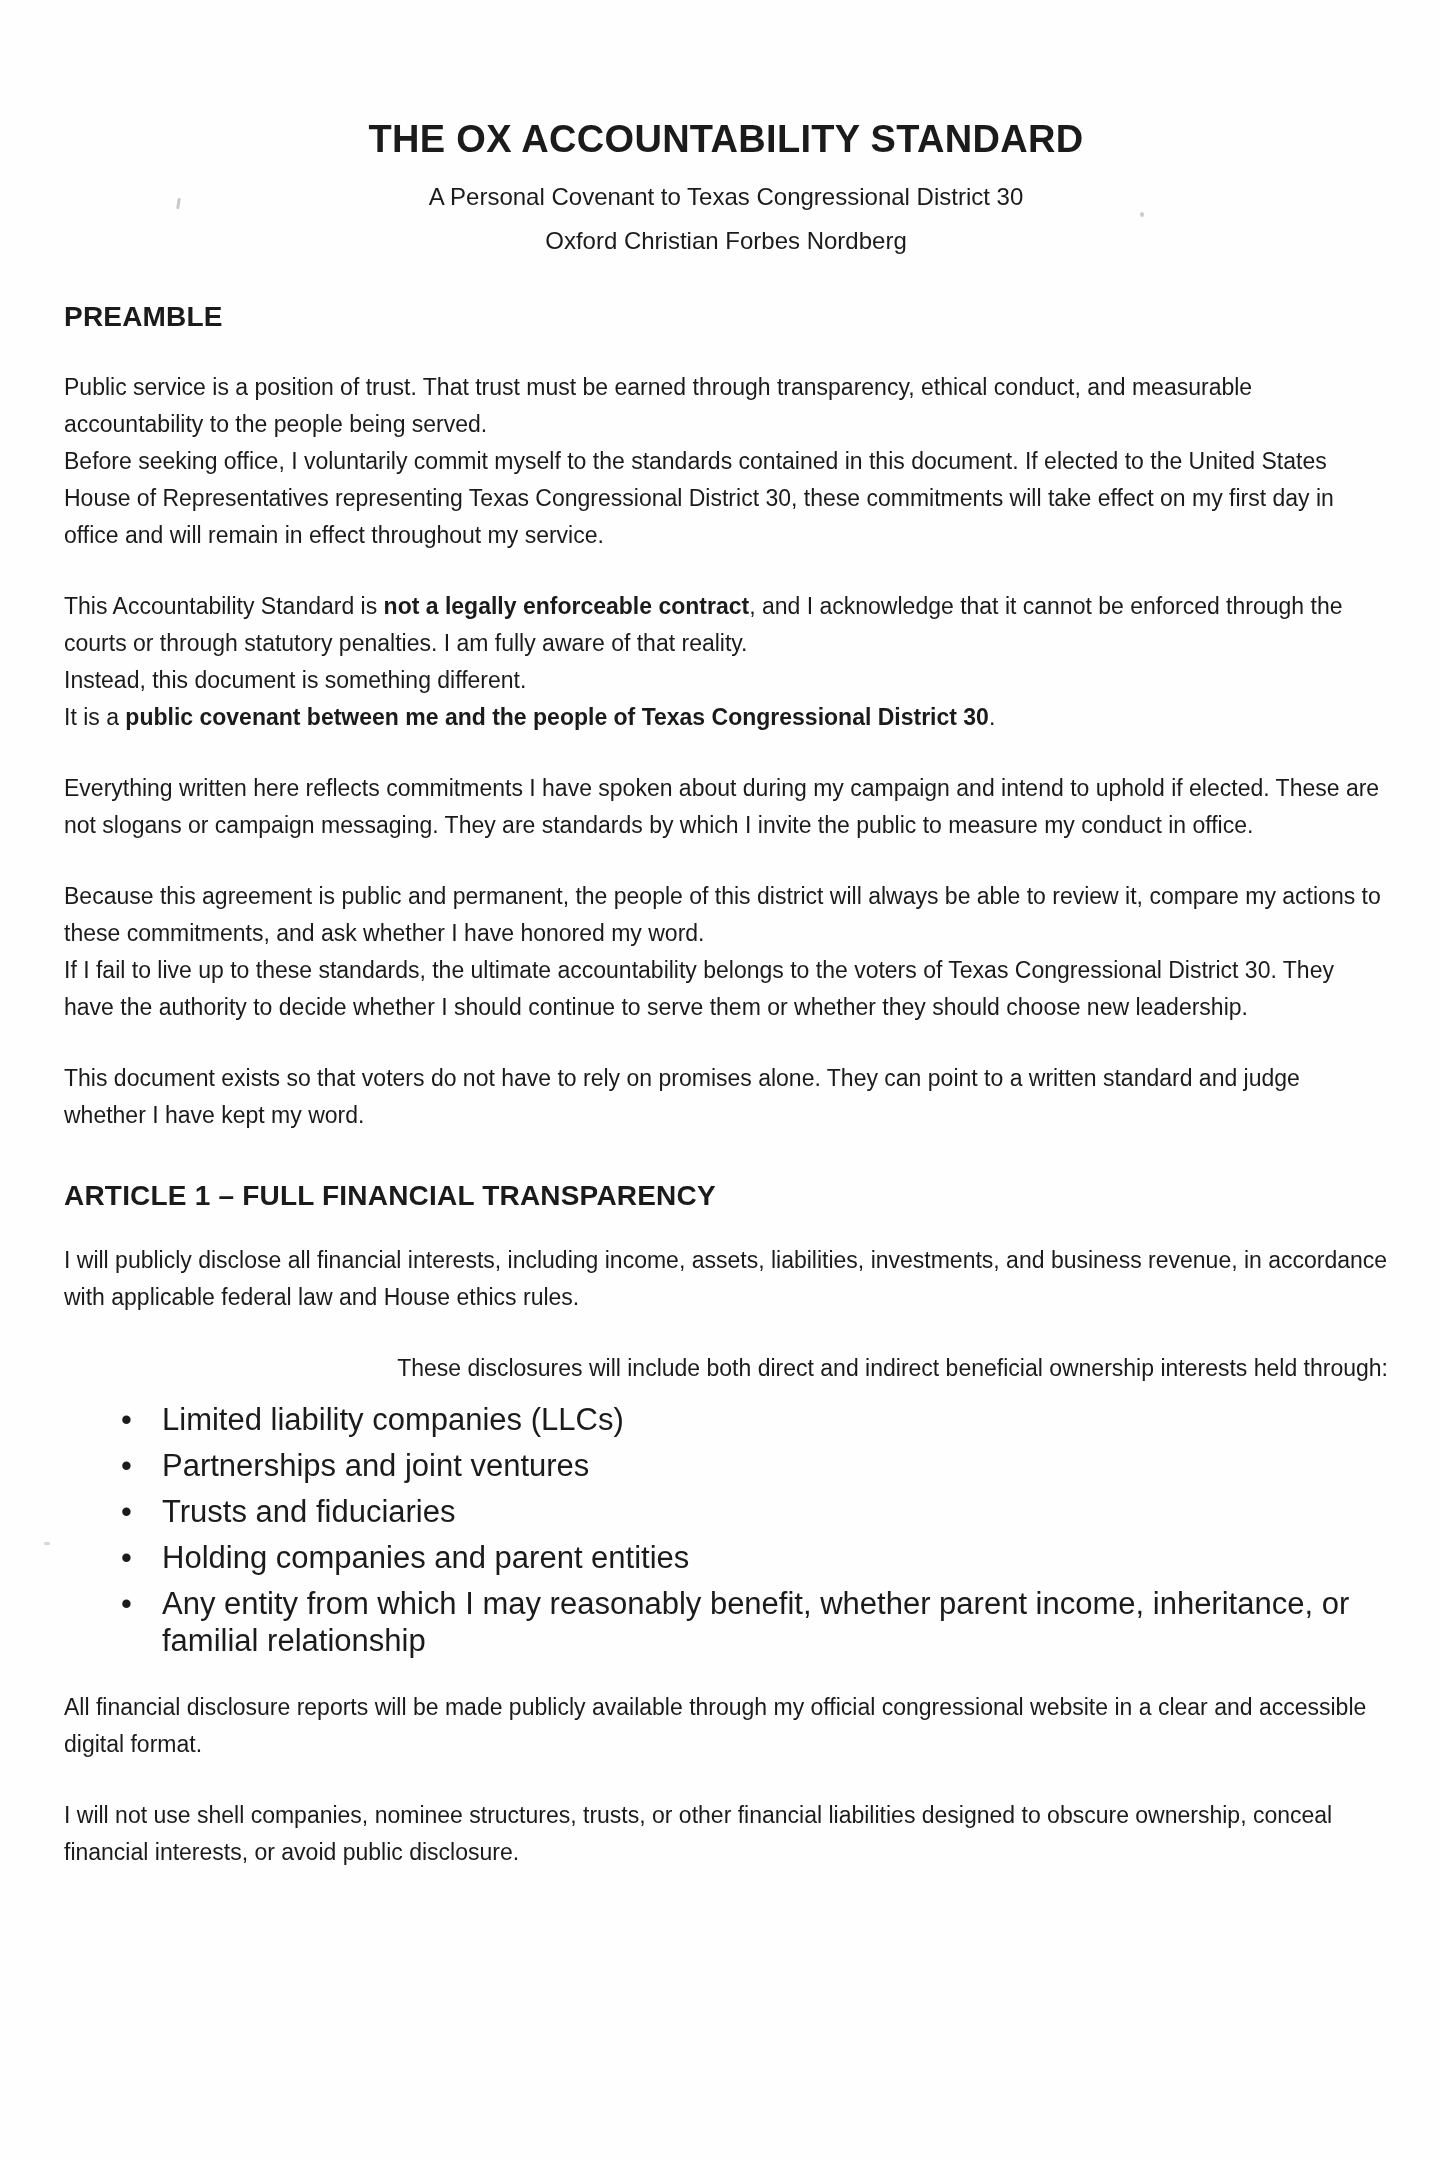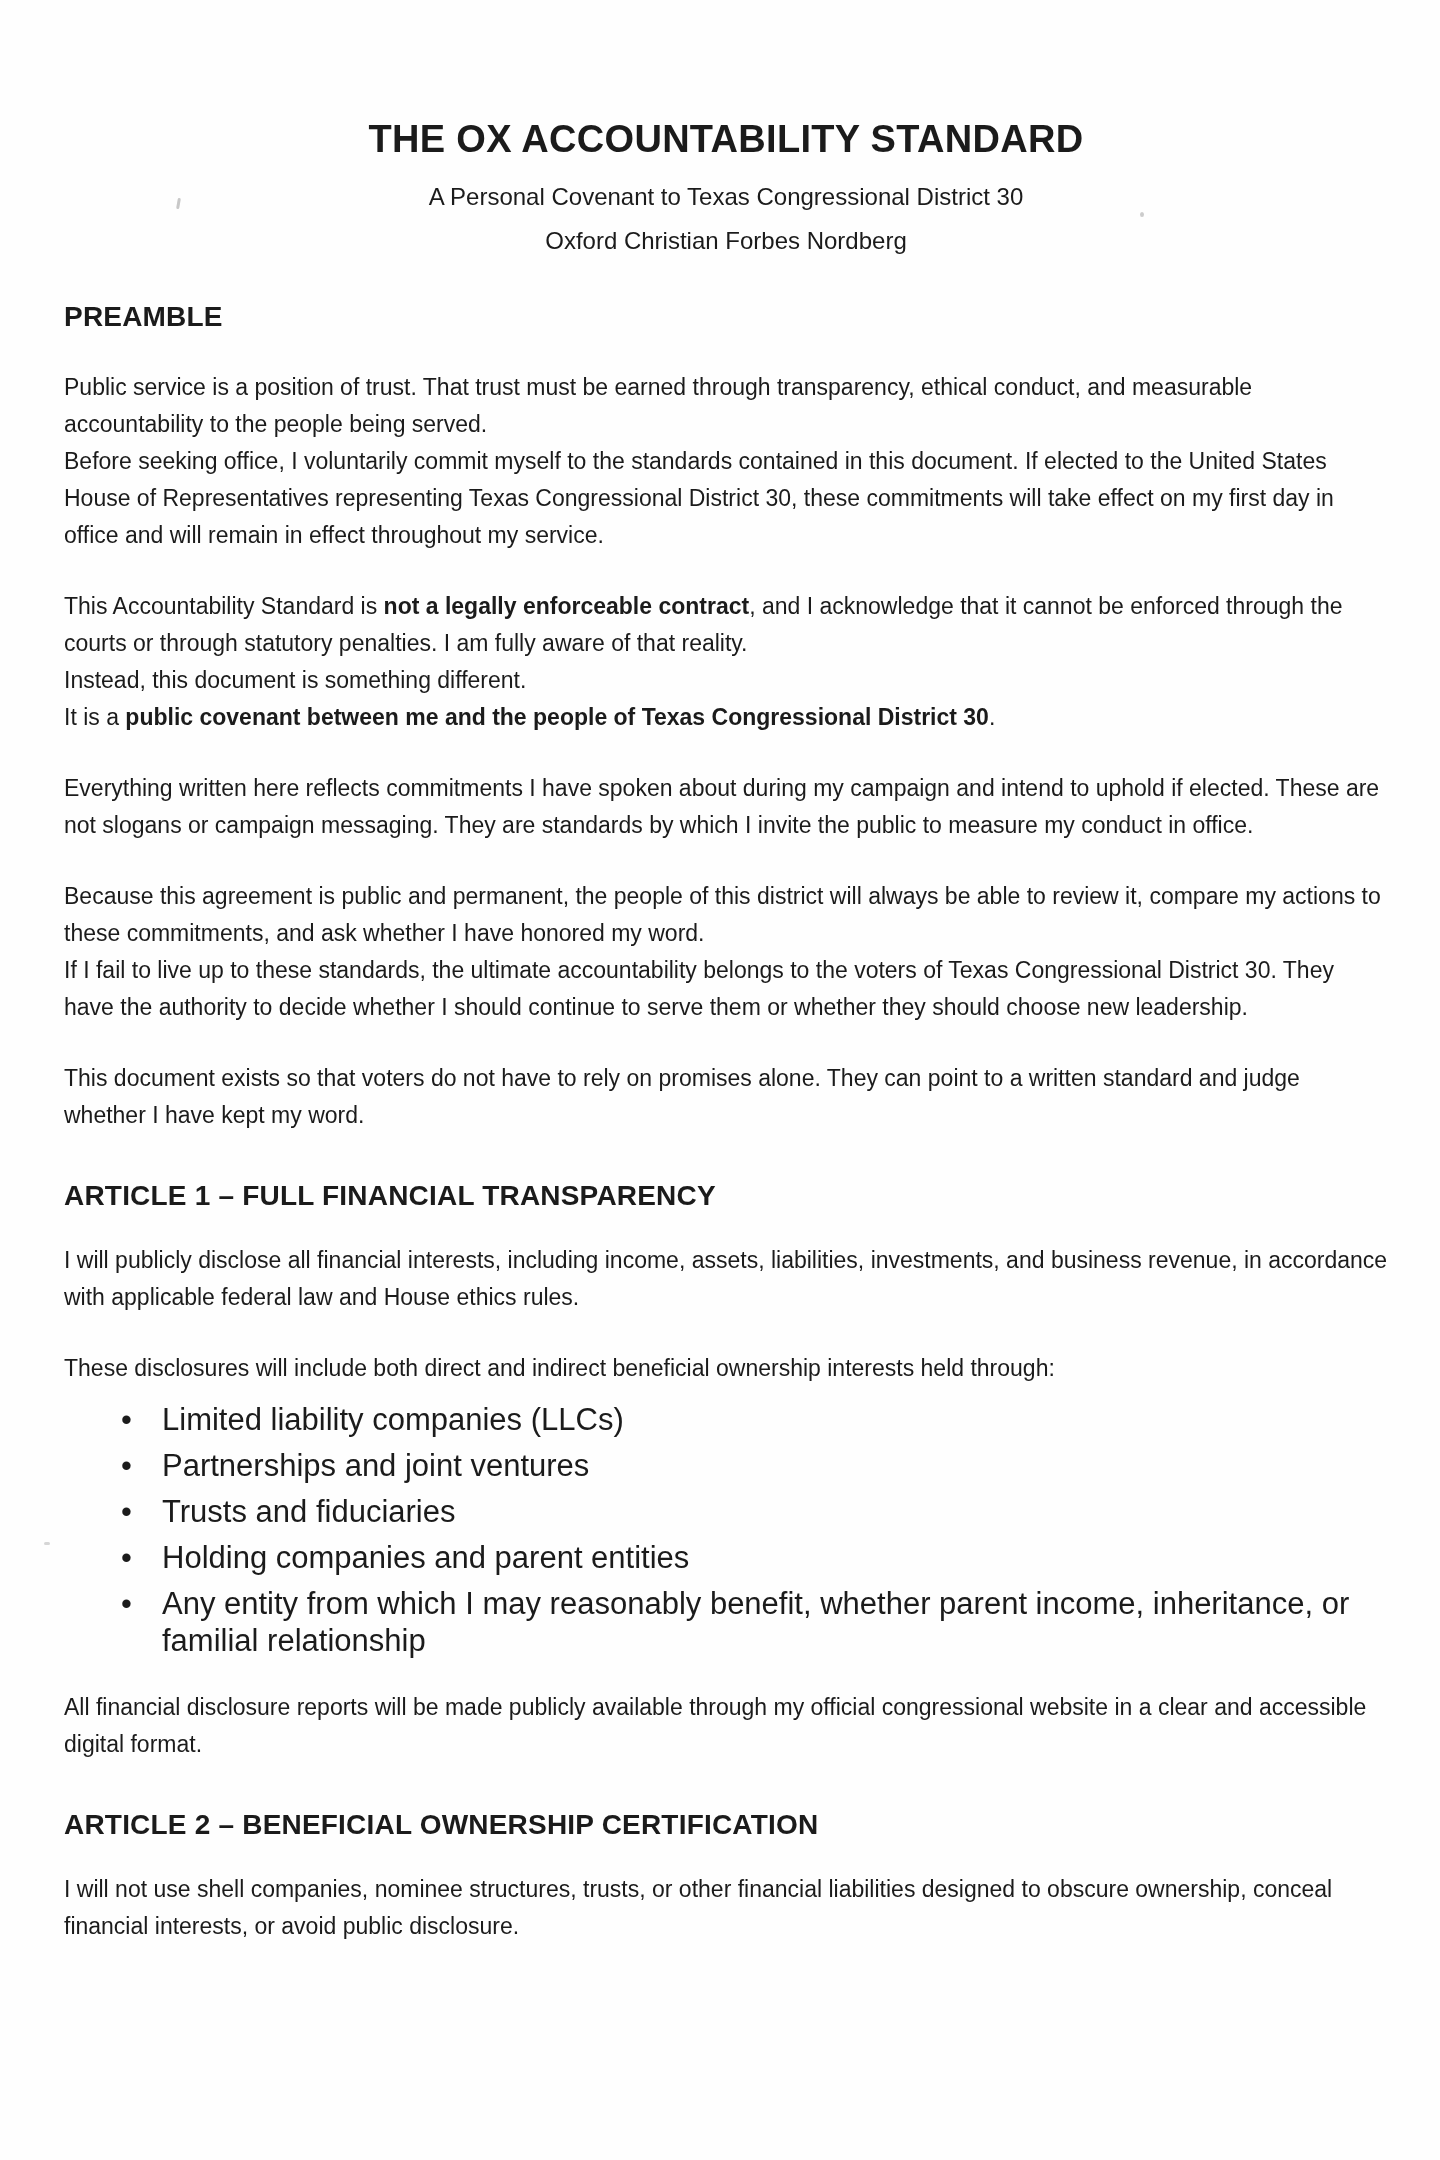--- a/index.html
+++ b/index.html
@@ -110,39 +110,38 @@
     </div>
   </section>
 
   <section id="article1">
     <h2 class="section-heading">ARTICLE 1 – FULL FINANCIAL TRANSPARENCY</h2>
 
     <div class="group">
       <p class="para">I will publicly disclose all financial interests, including income, assets, liabilities, investments, and business revenue, in accordance with applicable federal law and House ethics rules.</p>
     </div>
 
-    <div class="group" style="margin-bottom:0;">
+    <div class="group" style="margin-bottom:0;text-align:right;">
       <p class="para">These disclosures will include both direct and indirect beneficial ownership interests held through:</p>
     </div>
 
     <ul class="bullet-list">
       <li>Limited liability companies (LLCs)</li>
       <li>Partnerships and joint ventures</li>
       <li>Trusts and fiduciaries</li>
       <li>Holding companies and parent entities</li>
       <li>Any entity from which I may reasonably benefit, whether parent income, inheritance, or familial relationship</li>
     </ul>
 
     <div class="group">
       <p class="para">All financial disclosure reports will be made publicly available through my official congressional website in a clear and accessible digital format.</p>
     </div>
   </section>
 
   <section id="article2">
-    <h2 class="section-heading">ARTICLE 2 – BENEFICIAL OWNERSHIP CERTIFICATION</h2>
 
     <div class="group">
       <p class="para">I will not use shell companies, nominee structures, trusts, or other financial liabilities designed to obscure ownership, conceal financial interests, or avoid public disclosure.</p>
     </div>
   </section>
 
 </div>
 
 <div class="speck" id="speck1"></div>
 <div class="speck" id="speck2"></div>

